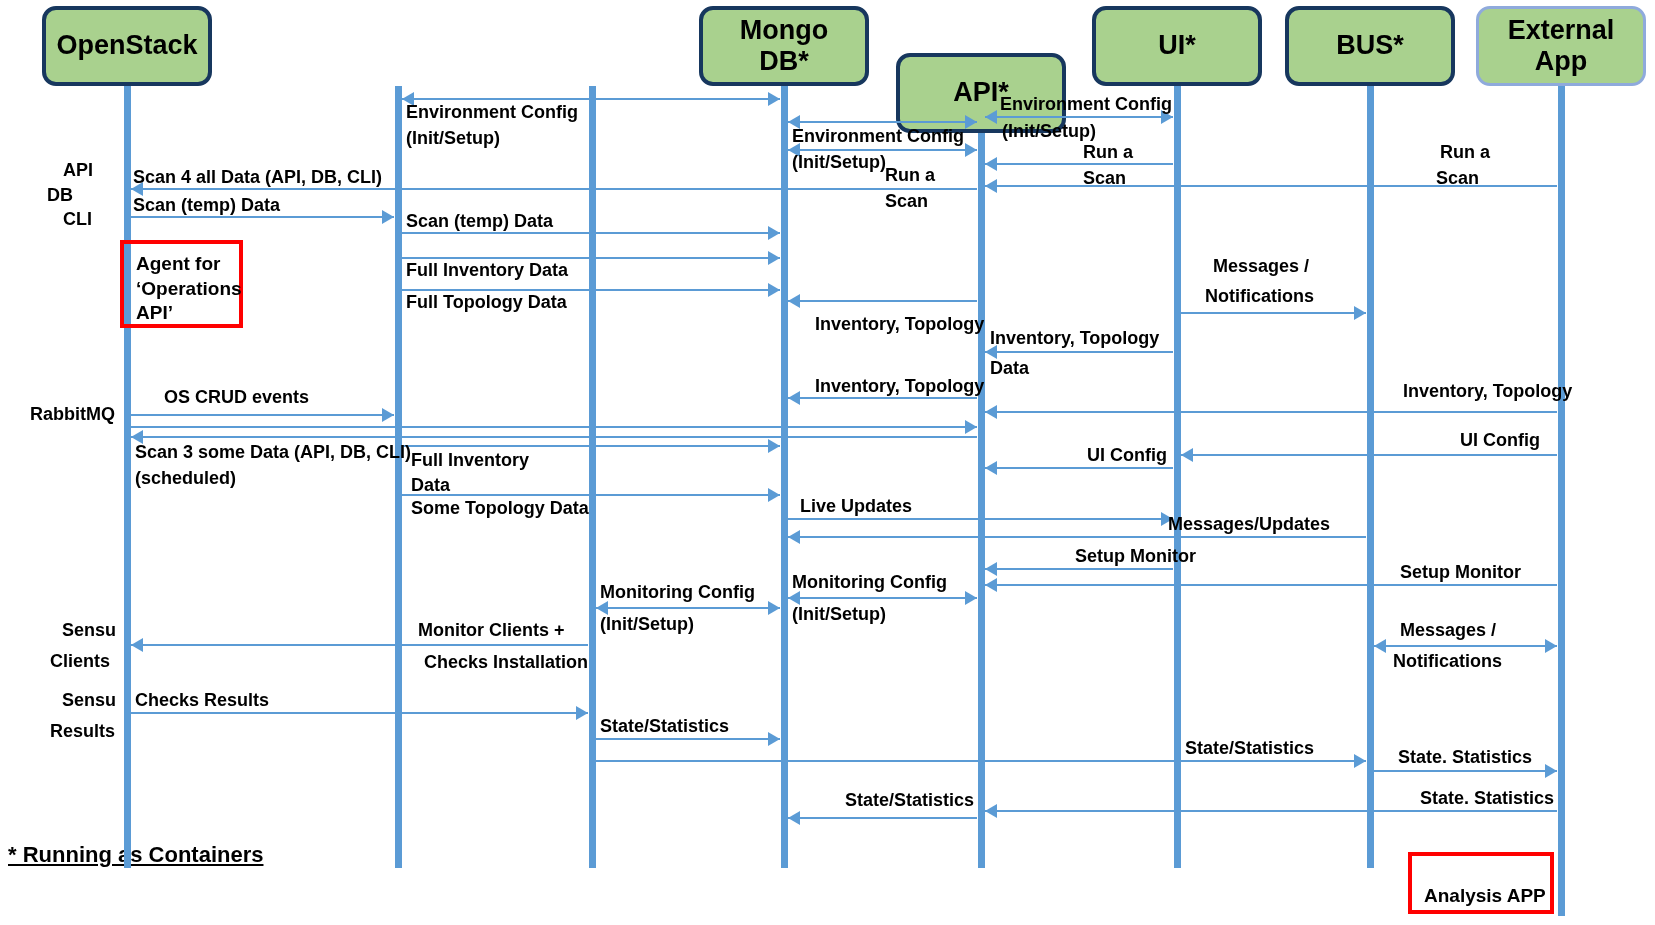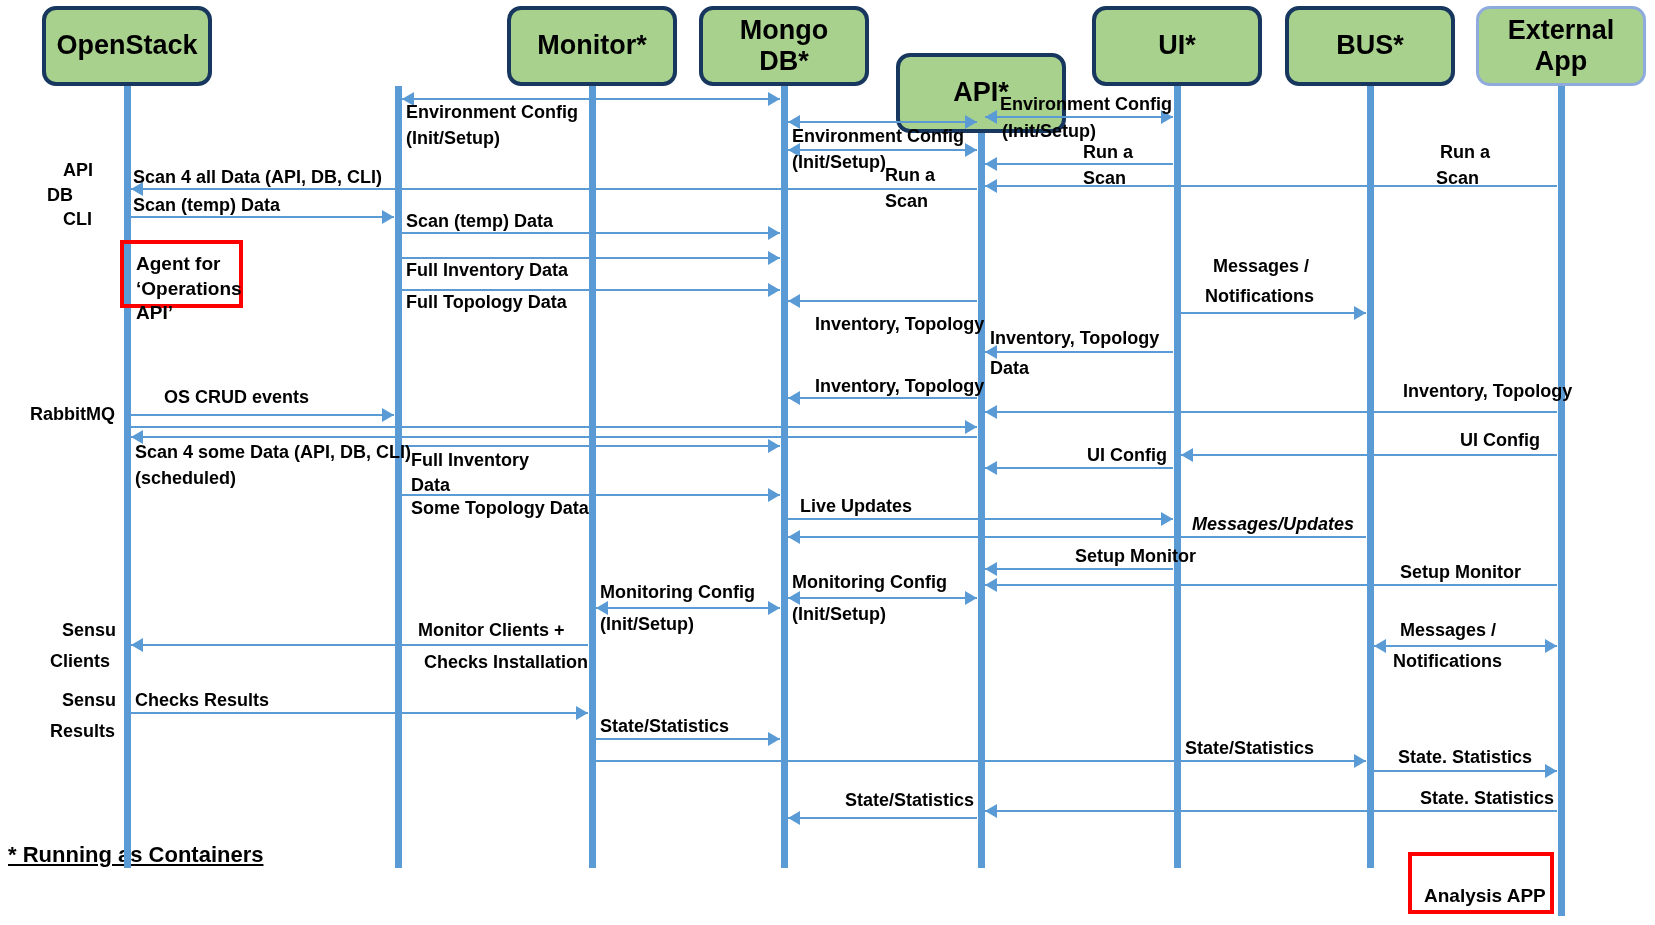--- a/index.html
+++ b/index.html
@@ -25,23 +25,20 @@
 <body>
 
 <div id="canvas">
   <div id="footnote" style="left: 8px; top: 842px;">* Running as Containers</div>
 <div class="lifeline" style="left: 123.5px; top: 86px; height: 782px;"></div>
     <div class="actor-box" style="left: 42px;">
       <span>OpenStack</span>
     </div>
     <div class="lifeline" style="left: 394.5px; top: 86px; height: 782px;"></div>
     <div class="lifeline" style="left: 588.5px; top: 86px; height: 782px;"></div>
-    <div class="actor-box" style="left: 507px;">
-      <span>Monitor*</span>
-    </div>
     <div class="lifeline" style="left: 780.5px; top: 86px; height: 782px;"></div>
     <div class="actor-box" style="left: 699px;">
       <span>Mongo<br>DB*</span>
     </div>
     <div class="lifeline" style="left: 977.5px; top: 86px; height: 782px;"></div>
     <div class="actor-box" style="left: 896px; margin-top: 47px;">
       <span>API*</span>
     </div>
     <div class="lifeline" style="left: 1173.5px; top: 86px; height: 782px;"></div>
     <div class="actor-box" style="left: 1092px;">
@@ -160,46 +157,46 @@
     <div class="lbl" style="left: 1213px; top: 266px;">Messages /</div>
     <div class="lbl" style="left: 1205px; top: 296px;">Notifications</div>
     <div class="lbl" style="left: 990px; top: 338px;">Inventory, Topology</div>
     <div class="lbl" style="left: 990px; top: 368px;">Data</div>
     <div class="lbl" style="left: 815px; top: 386px;">Inventory, Topology</div>
     <div class="lbl" style="left: 1403px; top: 391px;">Inventory, Topology</div>
     <div class="lbl" style="left: 1460px; top: 440px;">UI Config</div>
     <div class="lbl" style="left: 1087px; top: 455px;">UI Config</div>
     <div class="lbl" style="left: 164px; top: 397px;">OS CRUD events</div>
     <div class="lbl" style="left: 30px; top: 414px;">RabbitMQ</div>
-    <div class="lbl" style="left: 135px; top: 452px;">Scan 4 some Data (API, DB, CLI)</div>
+    <div class="lbl" style="left: 135px; top: 452px;">Scan 3 some Data (API, DB, CLI)</div>
     <div class="lbl" style="left: 135px; top: 478px;">(scheduled)</div>
     <div class="lbl" style="left: 411px; top: 460px;">Full Inventory</div>
     <div class="lbl" style="left: 411px; top: 485px;">Data</div>
     <div class="lbl" style="left: 411px; top: 508px;">Some Topology  Data</div>
     <div class="lbl" style="left: 800px; top: 506px;">Live Updates</div>
-    <div class="lbl" style="left: 1192px; top: 524px; font-style: italic;">Messages/Updates</div>
+    <div class="lbl" style="left: 1168px; top: 524px;">Messages/Updates</div>
     <div class="lbl" style="left: 1075px; top: 556px;">Setup Monitor</div>
     <div class="lbl" style="left: 1400px; top: 572px;">Setup Monitor</div>
     <div class="lbl" style="left: 600px; top: 592px;">Monitoring  Config</div>
     <div class="lbl" style="left: 600px; top: 624px;">(Init/Setup)</div>
     <div class="lbl" style="left: 792px; top: 582px;">Monitoring  Config</div>
     <div class="lbl" style="left: 792px; top: 614px;">(Init/Setup)</div>
     <div class="lbl" style="left: 62px; top: 630px;">Sensu</div>
     <div class="lbl" style="left: 50px; top: 661px;">Clients</div>
     <div class="lbl" style="left: 418px; top: 630px;">Monitor Clients +</div>
     <div class="lbl" style="left: 424px; top: 662px;">Checks Installation</div>
     <div class="lbl" style="left: 1400px; top: 630px;">Messages /</div>
     <div class="lbl" style="left: 1393px; top: 661px;">Notifications</div>
     <div class="lbl" style="left: 62px; top: 700px;">Sensu</div>
     <div class="lbl" style="left: 50px; top: 731px;">Results</div>
     <div class="lbl" style="left: 135px; top: 700px;">Checks Results</div>
     <div class="lbl" style="left: 600px; top: 726px;">State/Statistics</div>
     <div class="lbl" style="left: 1185px; top: 748px;">State/Statistics</div>
     <div class="lbl" style="left: 1398px; top: 757px;">State. Statistics</div>
     <div class="lbl" style="left: 1420px; top: 798px;">State. Statistics</div>
     <div class="lbl" style="left: 845px; top: 800px;">State/Statistics</div>
-    <div class="red-box" style="left: 120px; top: 240px; width: 123px; height: 68px;">
+    <div class="red-box" style="left: 120px; top: 240px; width: 123px; height: 88px;">
       <div class="inner">Agent for<br>‘Operations<br> API’</div>
     </div>
     <div class="red-box" style="left: 1408px; top: 852px; width: 146px; height: 62px;">
       <div class="inner" style="top: 28px;">Analysis APP</div>
     </div>
   </div>
 
 </body></html>

